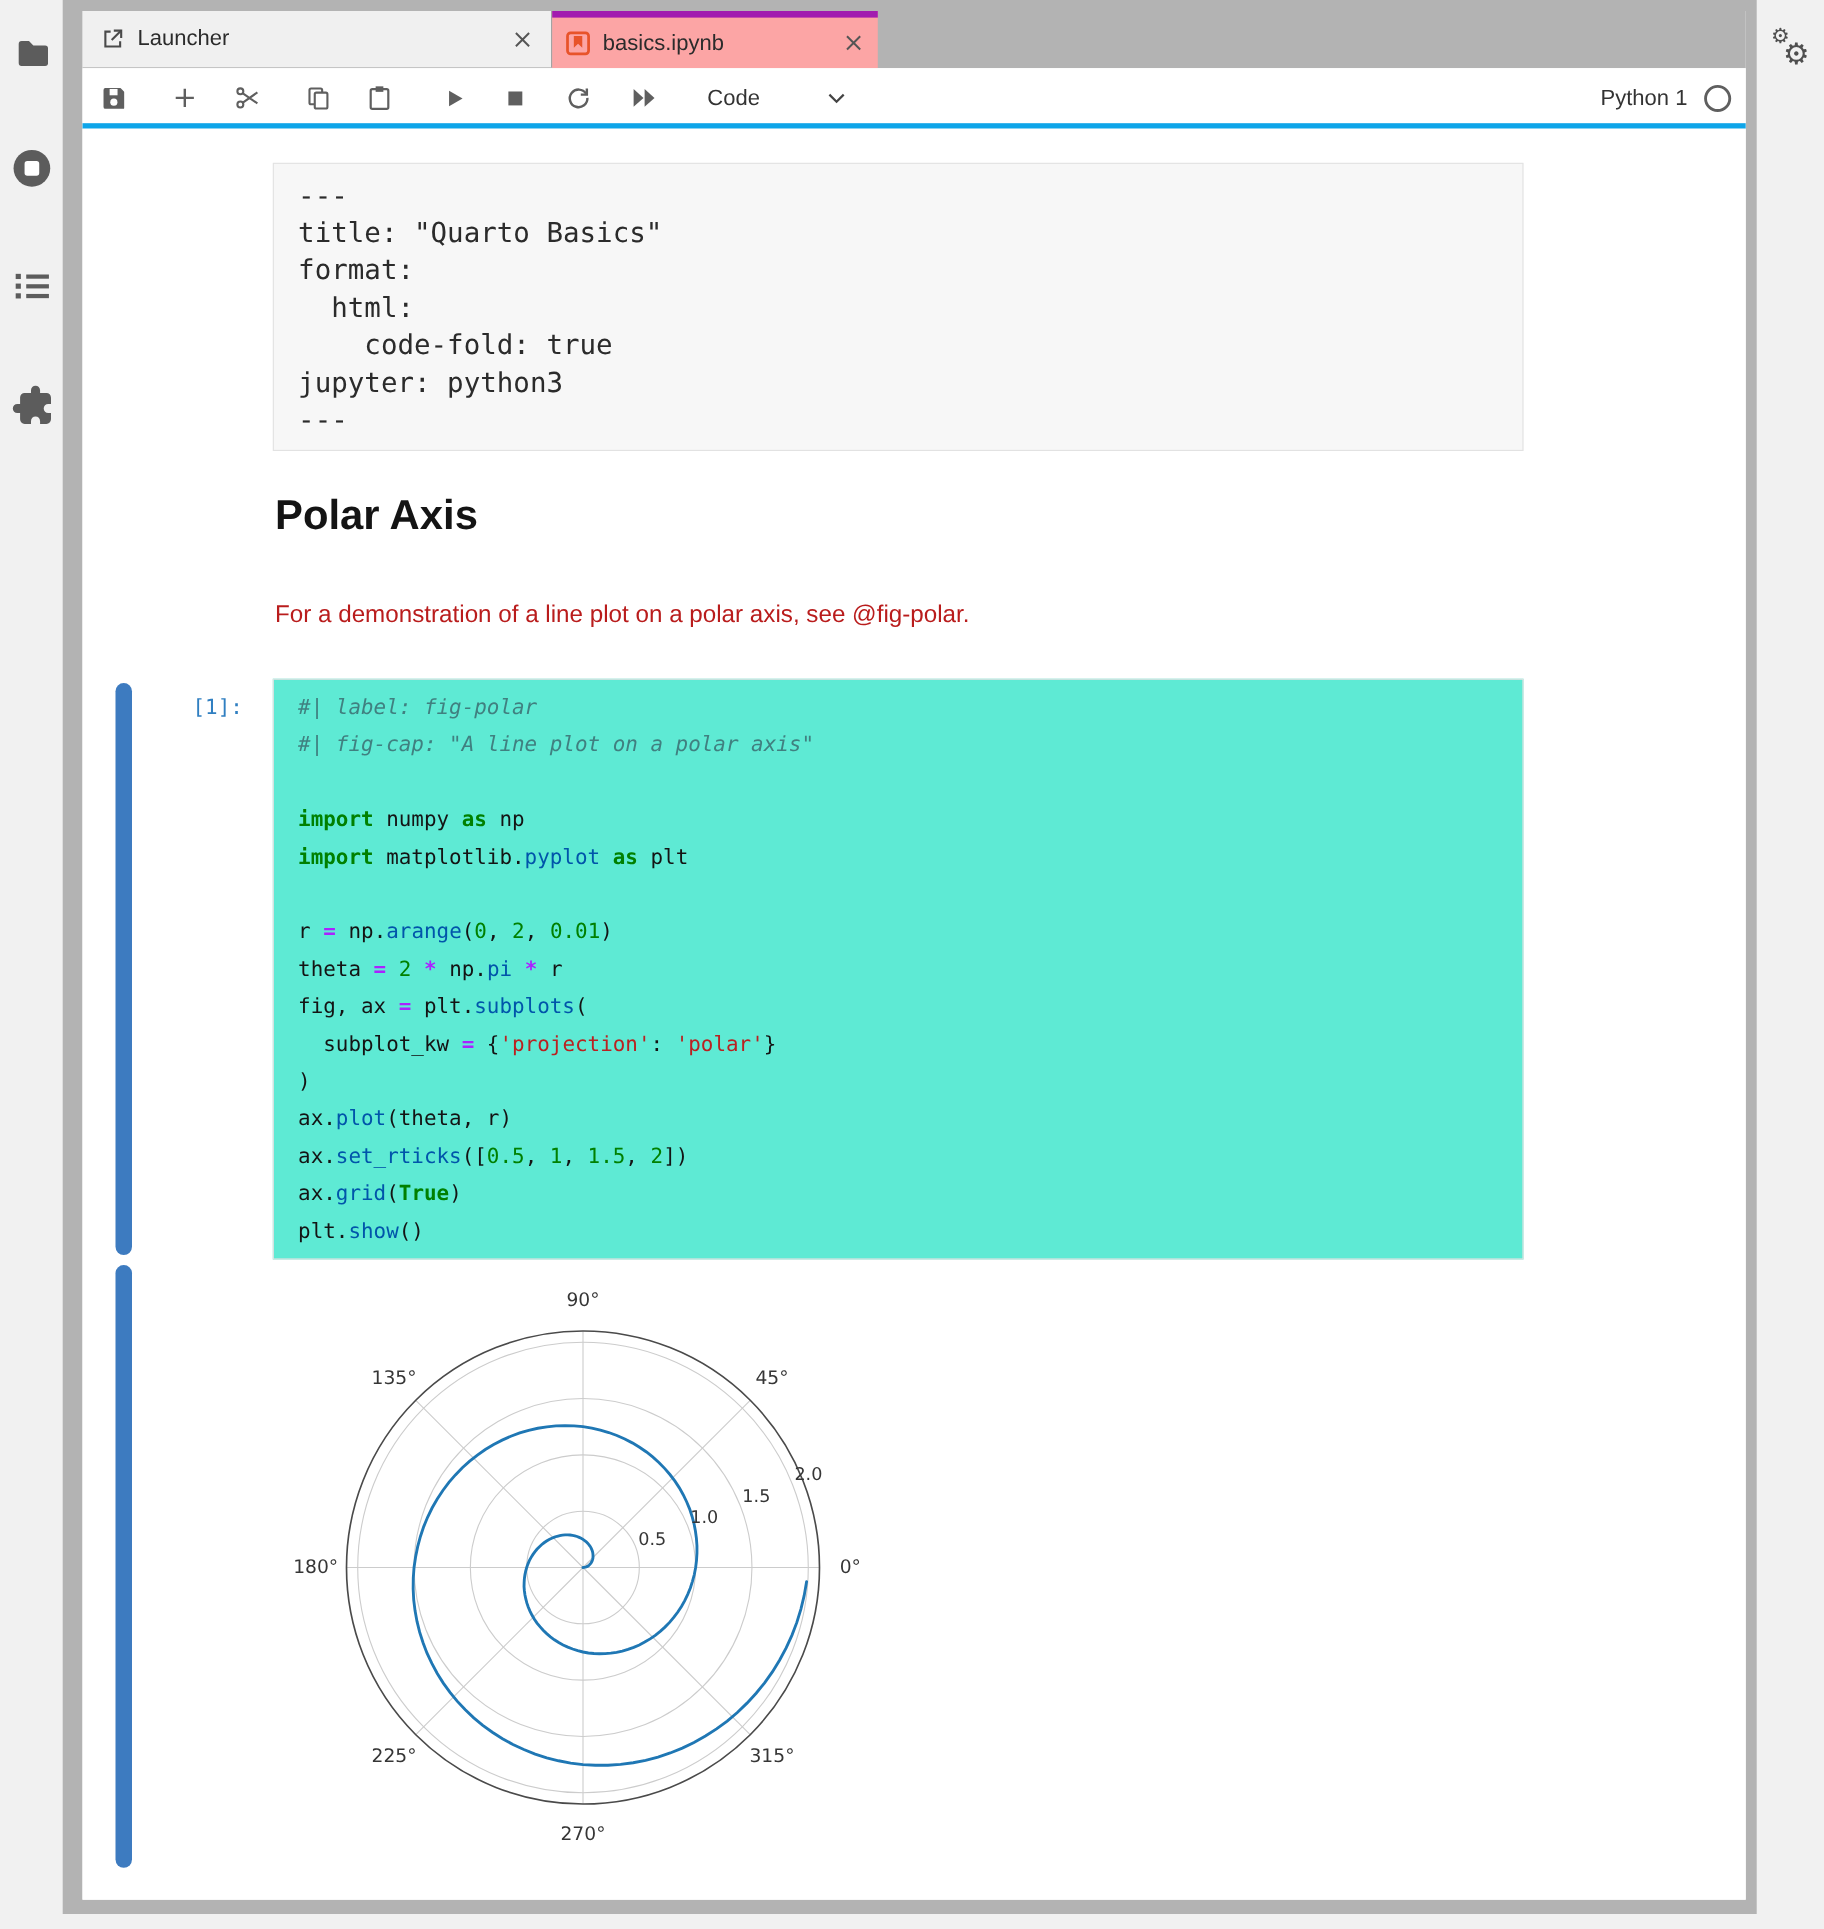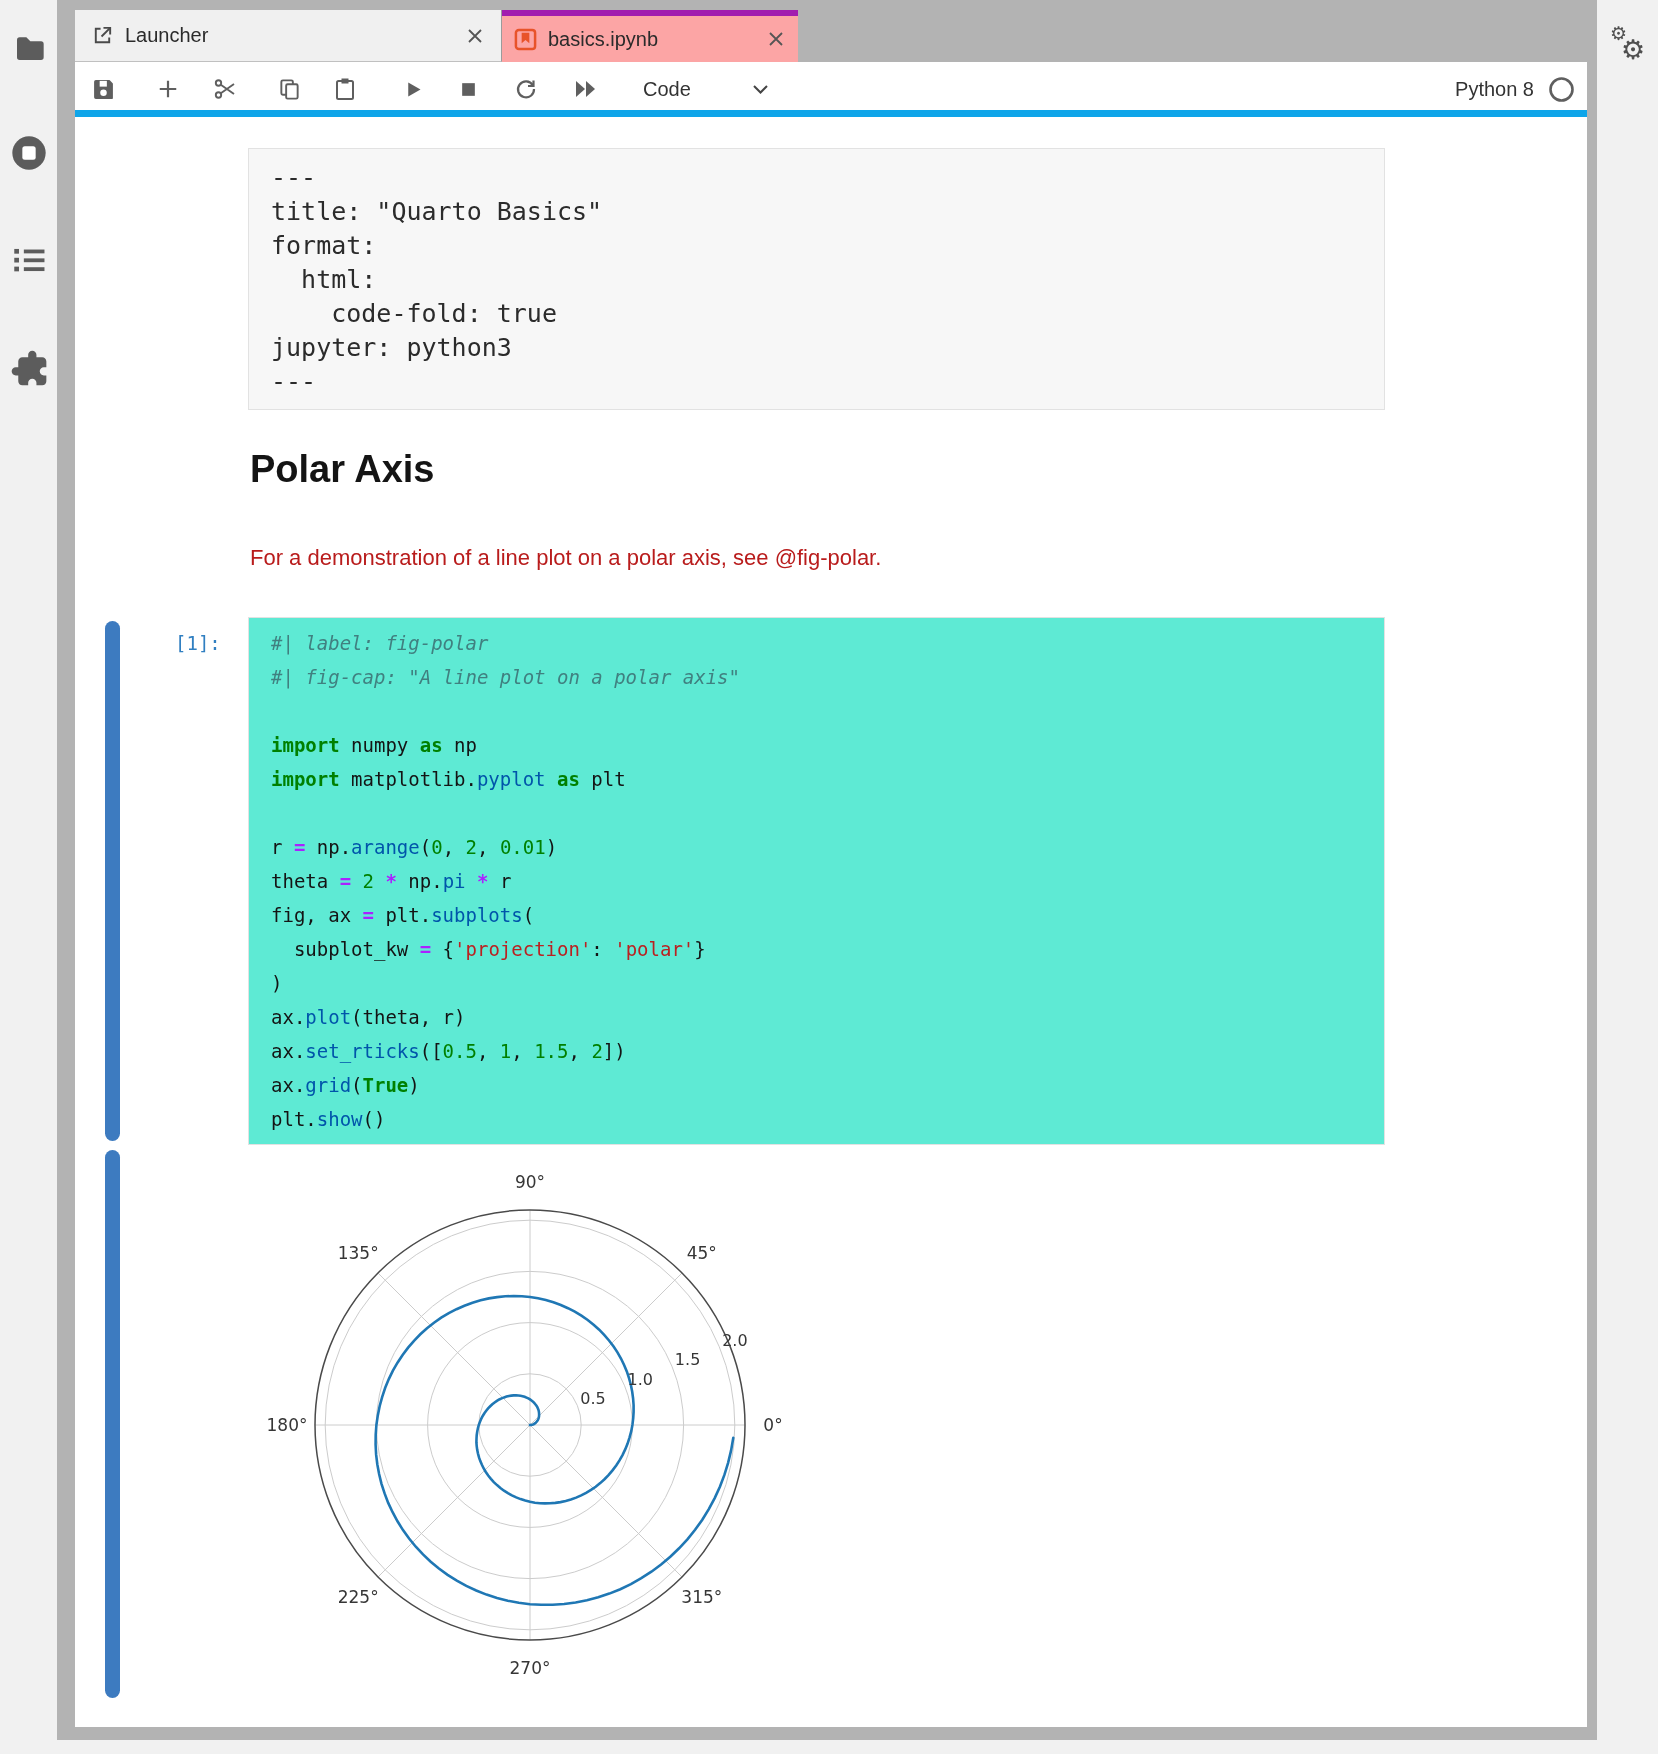--- a/index.html
+++ b/index.html
@@ -19,21 +19,21 @@
 
   
   .tabbar { position:absolute; left:0; top:0; width:100%; height:52px; background:#b3b3b3; display:flex; }
   .tab { display:flex; align-items:center; height:52px; cursor:pointer; }
   .tab.launcher { width:427px; background:#f0f0f0; border-right:1px solid #9b9b9b; border-bottom:1px solid #c0c0c0; padding:0 16px; }
   .tab.active { width:296px; background:#fca5a5; border-top:6px solid #a21caf; padding:0 12px; }
   .tab-label { font-size:20px; color:#2b2b2b; margin-left:11px; white-space:nowrap; }
   .tab-close { margin-left:auto; width:20px; height:20px; display:flex; align-items:center; justify-content:center; cursor:pointer; }
 
   
-  .toolbar { position:absolute; left:0; top:52px; width:100%; height:55px; background:#fff; border-bottom:7px solid #0ea5e9;text-decoration:underline; }
+  .toolbar { position:absolute; left:0; top:52px; width:100%; height:55px; background:#fff; border-bottom:5px solid #0ea5e9;text-decoration:underline; }
   .tbtn { position:absolute; top:0; width:26px; height:54px; display:flex; align-items:center; justify-content:center; cursor:pointer; color:#5f5f5f; }
   .cell-type-select { position:absolute; left:556px; top:0; width:150px; height:54px; display:flex; align-items:center; justify-content:space-between; padding:0 12px; cursor:pointer; }
   .cell-type-label { font-size:20px; color:#333; }
   .kernel { position:absolute; right:12px; top:0; height:54px; display:flex; align-items:center; }
   .kernel-name { font-size:20px; color:#333; margin-right:14px; cursor:pointer; }
 
   
   .content { position:absolute; left:0; top:107px; width:100%; height:1610px; background:#fff; overflow:hidden; }
 
   .yaml-box { position:absolute; left:173px; top:31px; width:1137px; height:262px; background:#f7f7f7; border:1px solid #e2e2e2;
@@ -193,21 +193,21 @@
     </div>
     <div class="cell-type-select">
       <span class="cell-type-label">Code</span>
       <span>
         <svg width="17" height="12" viewBox="0 0 17 12" fill="none" stroke="#444" stroke-width="2">
               <polyline points="2,3 8.5,9.5 15,3"></polyline>
             </svg>
       </span>
     </div>
     <div class="kernel">
-      <span class="kernel-name">Python 8</span>
+      <span class="kernel-name">Python 1</span>
       <span>
         <svg width="27" height="27" viewBox="0 0 27 27">
               <circle cx="13.5" cy="13.5" r="11" fill="none" stroke="#5f5f5f" stroke-width="2.6"></circle>
             </svg>
       </span>
     </div>
   </div>
 
   <div class="content">
 

